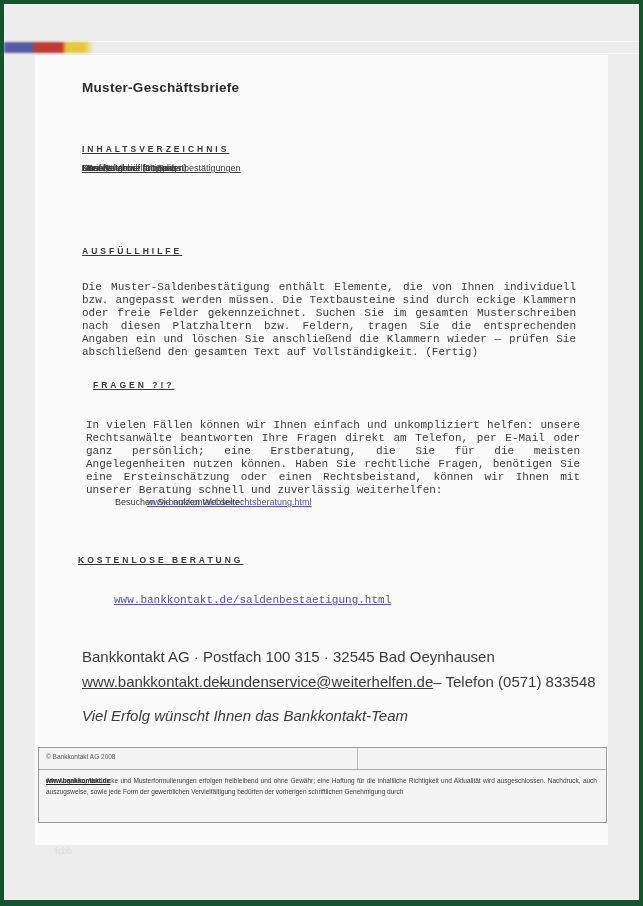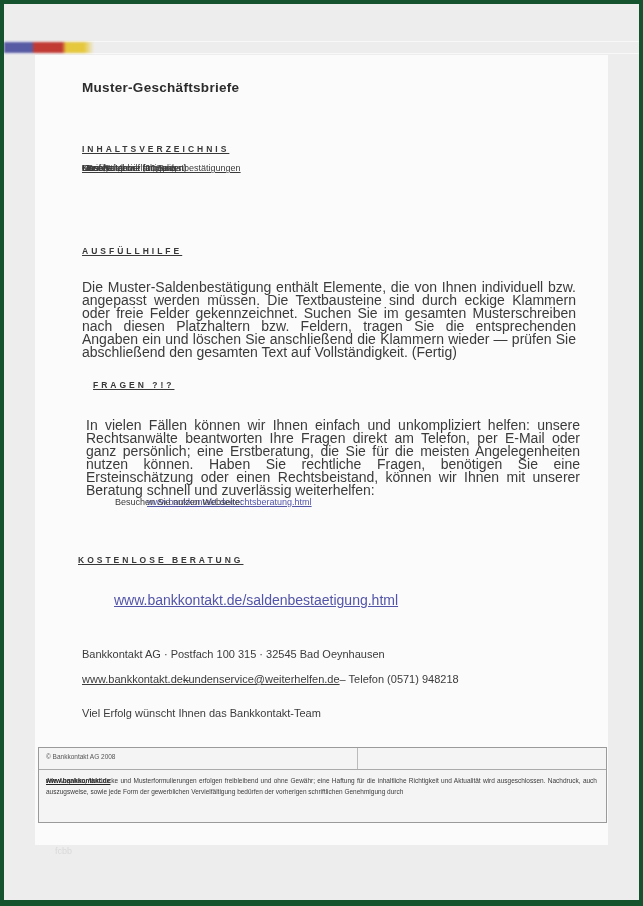--- a/index.html
+++ b/index.html
@@ -14,33 +14,33 @@
   .page *{position:absolute;color:#3b3b3b;}
   .title{left:47px;top:25px;font-size:13.5px;font-weight:bold;color:#2c2c2c;letter-spacing:.3px;white-space:nowrap;}
   .h{font-size:8.5px;font-weight:bold;letter-spacing:3px;text-decoration:underline;color:#383838;white-space:nowrap;}
   .h1{left:47px;top:89px;}
   .h2{left:47px;top:191px;}
   .h3{left:47px;top:325px;padding-left:11px;}
   .h4{left:43px;top:500px;}
   .toc{left:47px;top:104px;font-size:9px;line-height:18.5px;white-space:nowrap;}
   .toc div{position:static;}
   .toc .u{text-decoration:underline;}
-  .para{font-size:14px;line-height:13px;text-align:justify;}
+  .para{font-size:11px;line-height:13px;text-align:justify;font-family:Liberation Mono, monospace;}
   .p1{left:47px;top:226px;width:494px;}
   .p2{left:51px;top:364px;width:494px;}
   .p3{left:47px;top:539px;width:478px;text-align:left;}
   .bullet{left:65px;top:428px;width:445px;font-size:9px;line-height:12.5px;}
   .bullet .marker{position:absolute;left:0;top:0;font-size:7px;}
   .bullet .btxt{position:absolute;left:15px;top:0;width:430px;}
   .link{color:#5254a8;text-decoration:underline;position:static;margin-left:32px;}
   .ulink{text-decoration:underline;position:static;}
-  .line{font-size:11px;white-space:nowrap;}
+  .line{font-size:15px;white-space:nowrap;}
   .address{left:47px;top:593px;}
   .contact{left:47px;top:618px;}
-  .closing{left:47px;top:652px;}
+  .closing{left:47px;top:652px;font-style:italic;}
   .fbox{left:3px;top:692px;width:567px;height:74px;border:1px solid #9a9a9a;background:#f4f4f4;}
   .fbox-label{left:7px;top:5px;font-size:6.5px;color:#555;white-space:nowrap;}
   .fbox-divider{left:318px;top:0;width:1px;height:21px;background:#bbb;}
   .fbox-rule{left:0;top:21px;width:567px;height:1px;background:#aaa;}
   .fineprint{left:7px;top:28px;width:551px;font-size:6.5px;line-height:10.5px;text-align:justify;color:#4a4a4a;}
   .fineprint b{position:static;text-decoration:underline;color:#222;}
   .watermark{position:absolute;left:51px;top:842px;font-size:9px;color:#d9d9d9;}
   span{position:static;}
 </style>
 </head>
@@ -89,21 +89,21 @@
       </div>
 
       <div class="h h4">KOSTENLOSE BERATUNG</div>
       <div class="para p3">
         <span class="link">www.bankkontakt.de/saldenbestaetigung.html</span>
       </div>
 
       <div class="line address">Bankkontakt AG · Postfach 100 315 · 32545 Bad Oeynhausen</div>
 
       <div class="line contact">
-        <span class="ulink">www.bankkontakt.de</span><span> – </span><span class="ulink">kundenservice@weiterhelfen.de</span><span> – Telefon (0571) 948218</span>
+        <span class="ulink">www.bankkontakt.de</span><span> – </span><span class="ulink">kundenservice@weiterhelfen.de</span><span> – Telefon (0571) 833548</span>
       </div>
 
       <div class="line closing">Viel Erfolg wünscht Ihnen das Bankkontakt-Team</div>
 
       <div class="fbox">
         <div class="fbox-label">© Bankkontakt AG 2008</div>
         <div class="fbox-divider"></div>
         <div class="fbox-rule"></div>
         <div class="fineprint">
           <span>Alle Angaben, Vordrucke und Musterformulierungen erfolgen freibleibend und ohne Gewähr; eine Haftung für die inhaltliche Richtigkeit und Aktualität wird ausgeschlossen. Nachdruck, auch auszugsweise, sowie jede Form der gewerblichen Vervielfältigung bedürfen der vorherigen schriftlichen Genehmigung durch </span><b>www.bankkontakt.de</b>

